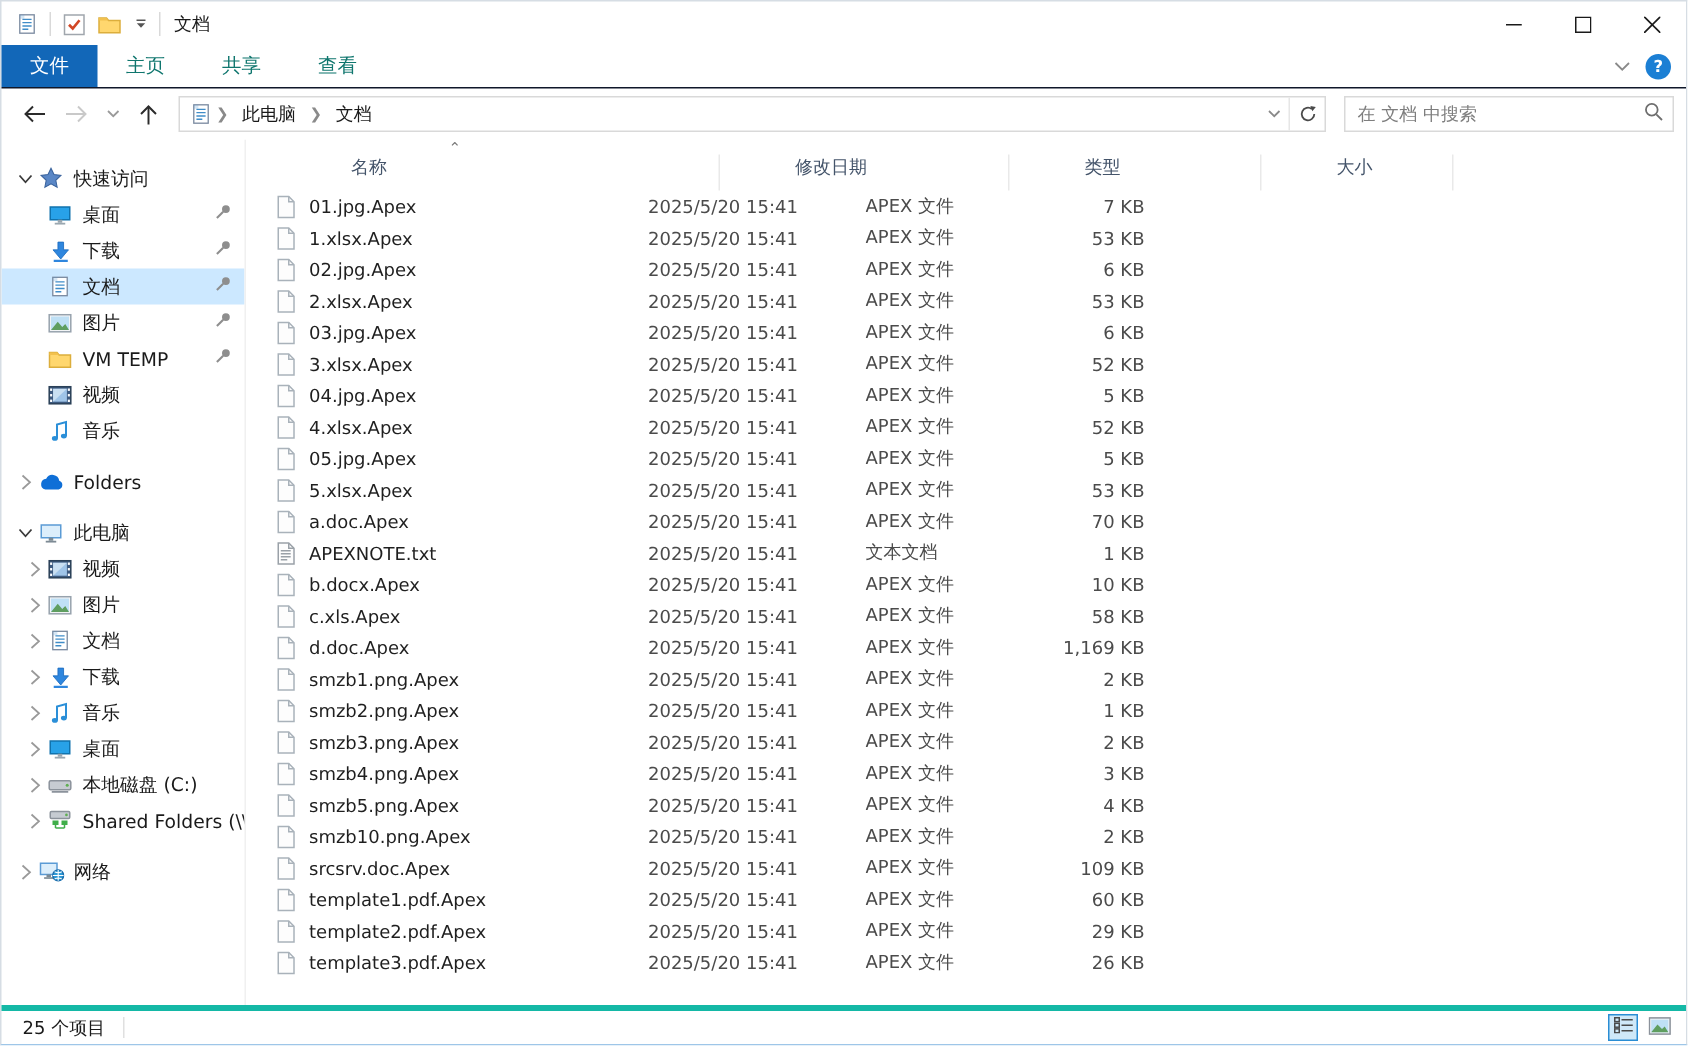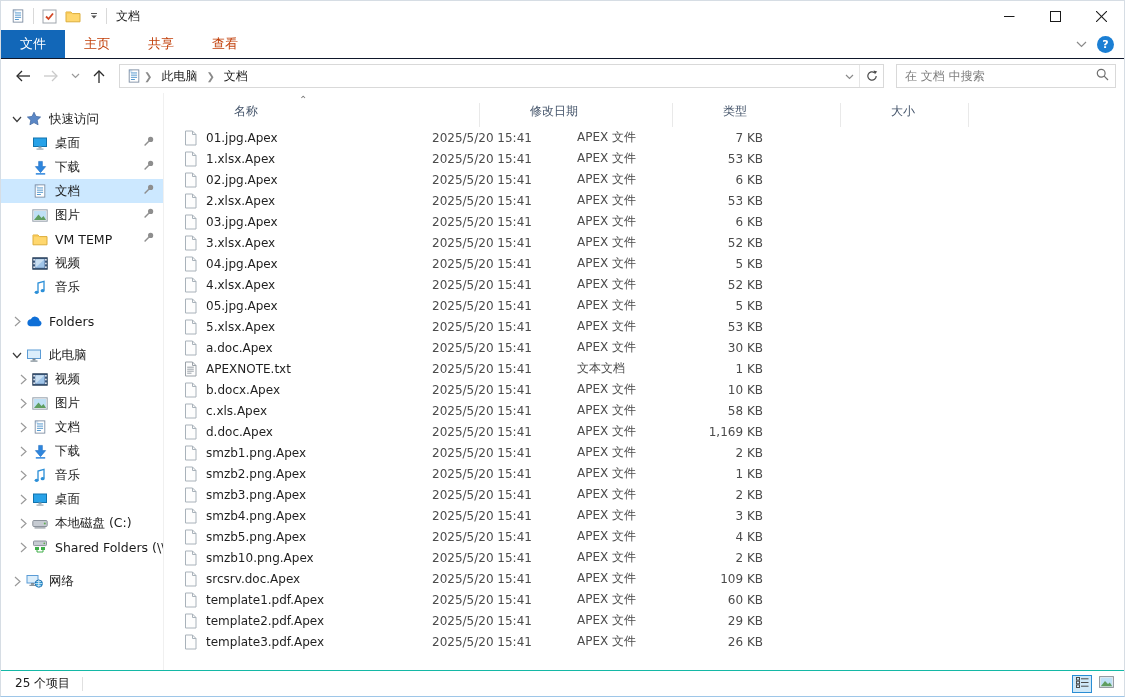--- a/index.html
+++ b/index.html
@@ -12,21 +12,21 @@
   .titlebar .sep { width:1px; height:16px; background:#d9d9d9; margin:0 7px; }
   .qat { display:flex; align-items:center; gap:8px; }
   .icon16 { width:16px; height:16px; display:inline-flex; align-items:center; justify-content:center; }
   .win-title { font-size:12px; color:#1a1a1a; margin-left:2px; }
   .win-controls { margin-left:auto; display:flex; height:30px; }
   .win-btn { width:46px; height:30px; display:flex; align-items:center; justify-content:center; cursor:default; }
 
   
   .ribbon { height:28px; display:flex; align-items:flex-end; border-bottom:1px solid #0f172a; flex:0 0 auto; }
   .tabs { display:flex; height:28px; align-items:stretch; }
-  .tab { padding:0 19px; display:flex; align-items:center; font-size:13px; color:#c2410c; cursor:default; }
+  .tab { padding:0 19px; display:flex; align-items:center; font-size:13px; color:#0f766e; cursor:default; }
   .tab.active { background:var(--accent,#1267b8); color:#fff; }
   .ribbon-right { margin-left:auto; display:flex; align-items:center; gap:10px; padding-right:10px; height:28px; }
   .help-circle { width:17px; height:17px; border-radius:50%; background:var(--help-blue,#1b7fd4); color:#fff; font-weight:bold; font-size:11px; display:flex; align-items:center; justify-content:center; }
 
   
   .navbar { height:34px; display:flex; align-items:center; padding:0 8px 0 10px; gap:4px; flex:0 0 auto; }
   .nav-btn { width:24px; height:24px; display:flex; align-items:center; justify-content:center; font-size:14px; }
   .nav-btn.small { width:16px; }
   .addressbox { flex:1 1 auto; height:24px; border:1px solid #d9d9d9; display:flex; align-items:center; padding-left:6px; background:#fff; margin-left:4px; }
   .crumb { padding:0 7px; font-size:12px; color:#1a1a1a; height:22px; display:flex; align-items:center; }
@@ -65,21 +65,21 @@
   .rows { flex:1 1 auto; overflow:hidden; }
   .frow { height:21px; display:flex; align-items:center; padding-left:20px; }
   .fcell { font-size:12px; white-space:nowrap; overflow:hidden; }
   .fcell.c-name { width:248px; color:#1f1f1f; display:flex; align-items:center; }
   .fcell.c-name .ficon { width:15px; height:16px; margin-right:7px; flex:0 0 15px; display:inline-flex; }
   .fcell.c-date { width:145px; color:#4b4b4b; }
   .fcell.c-type { width:120px; color:#4b4b4b; }
   .fcell.c-size { width:72px; color:#4b4b4b; text-align:right; padding-right:6px; }
 
   
-  .statusbar { height:26px; border-top:1px solid #14b8a6; display:flex; align-items:center; padding:0 8px 0 14px; flex:0 0 auto; }
+  .statusbar { height:26px; border-top:4px solid #14b8a6; display:flex; align-items:center; padding:0 8px 0 14px; flex:0 0 auto; }
   .status-count { font-size:12px; color:#1a1a1a; }
   .status-div { width:1px; height:14px; background:#e0e0e0; margin-left:12px; }
   .view-btns { margin-left:auto; display:flex; gap:4px; }
   .view-btn { width:20px; height:18px; display:flex; align-items:center; justify-content:center; border:1px solid transparent; }
   .view-btn.selected { border:1px solid #2a8dd4; background:#cfe8f8; }
 </style>
 </head>
 <body>
 
 <div class="window">
@@ -668,21 +668,21 @@
               <span class="ficon">
                 <svg width="13" height="16" viewBox="0 0 13 16">
                   <path d="M1.5 1 h7 l3.5 3.5 V15 H1.5 z" fill="#fdfdfd" stroke="#a9b2ba"></path>
                   <path d="M8.5 1 V4.5 H12" fill="none" stroke="#a9b2ba"></path>
                 </svg>
               </span>
               <span>a.doc.Apex</span>
             </div>
             <div class="fcell c-date">2025/5/20 15:41</div>
             <div class="fcell c-type">APEX 文件</div>
-            <div class="fcell c-size">30 KB</div>
+            <div class="fcell c-size">70 KB</div>
           </div>
           <div class="frow">
             <div class="fcell c-name">
               <span class="ficon">
                 <svg width="13" height="16" viewBox="0 0 13 16">
                   <path d="M1.5 1 h7 l3.5 3.5 V15 H1.5 z" fill="#fdfdfd" stroke="#9aa1a8"></path>
                   <path d="M8.5 1 V4.5 H12" fill="none" stroke="#9aa1a8"></path>
                   <line x1="3.2" y1="6.2" x2="9.8" y2="6.2" stroke="#9aa1a8"></line>
                   <line x1="3.2" y1="8.2" x2="9.8" y2="8.2" stroke="#9aa1a8"></line>
                   <line x1="3.2" y1="10.2" x2="9.8" y2="10.2" stroke="#9aa1a8"></line>

